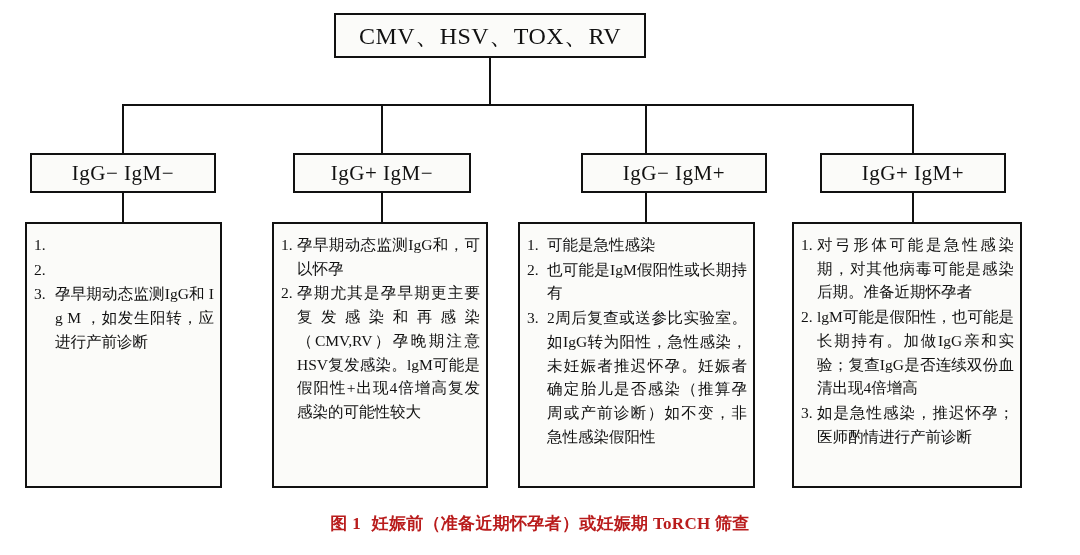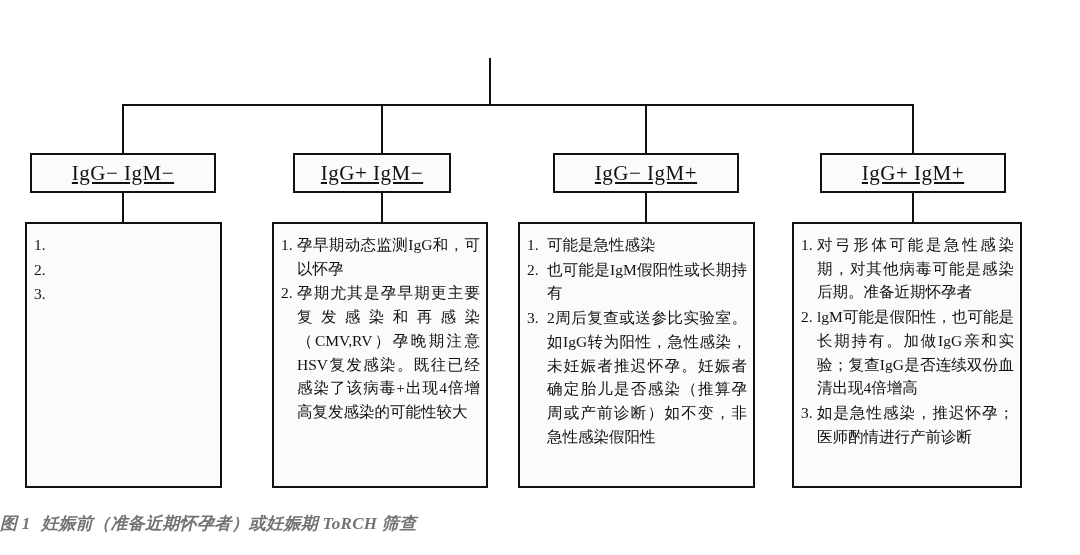--- a/index.html
+++ b/index.html
@@ -52,25 +52,24 @@
     height: 40px;
     top: 153px;
     display: flex;
     align-items: center;
     justify-content: center;
   }
   .header-box .header-label {
     font-size: 21px;
     white-space: nowrap;
     letter-spacing: 0.5px;
-    text-decoration: underline;
   }
   #header-box-0 { left: 30px;  width: 186px; }
-  #header-box-1 { left: 293px; width: 158px; }
-  #header-box-2 { left: 553px; width: 186px; justify-content: center; }
+  #header-box-1 { left: 293px; width: 178px; }
+  #header-box-2 { left: 581px; width: 186px; justify-content: center; }
   #header-box-3 { left: 820px; width: 186px; }
 
   
   .content-box {
     top: 222px;
     height: 266px;
     padding: 9px 6px 6px 7px;
     overflow: hidden;
   }
   #content-box-0 { left: 25px;  width: 197px; }
@@ -133,34 +132,36 @@
   #line-link-1 { left: 381px; top: 193px; height: 29px; }
   #line-link-2 { left: 645px; top: 193px; height: 29px; }
   #line-link-3 { left: 912px; top: 193px; height: 29px; }
 
   
   #caption {
     position: absolute;
     left: 0;
     top: 512px;
     width: 1080px;
-    text-align: left;
+    text-align: center;
     font-size: 17px;
     font-weight: bold;
     letter-spacing: 0.3px;
-    color: #737373;
-    font-style: italic;
+    color: #b91c1c;
   }
   #caption .caption-number { margin-right: 6px; }
 </style>
 </head>
 <body>
 
 <div id="figure">
 
+  <div class="box" id="root-box">
+    <span class="root-label">CMV、HSV、TOX、RV</span>
+  </div>
 
   <div class="line line-v" id="line-root-stem"></div>
   <div class="line line-h" id="line-bus"></div>
   <div class="line line-v" id="line-drop-0"></div>
   <div class="line line-v" id="line-drop-1"></div>
   <div class="line line-v" id="line-drop-2"></div>
   <div class="line line-v" id="line-drop-3"></div>
   <div class="line line-v" id="line-link-0"></div>
   <div class="line line-v" id="line-link-1"></div>
   <div class="line line-v" id="line-link-2"></div>
@@ -182,33 +183,34 @@
   <div class="box content-box" id="content-box-0">
     <ul class="item-list">
       <li class="item">
         <span class="item-marker">1.</span>
       </li>
       <li class="item">
         <span class="item-marker">2.</span>
       </li>
       <li class="item">
         <span class="item-marker">3.</span>
+        <span class="item-text">孕早期动态监测IgG和 I g M ，如发生阳转，应进行产前诊断</span>
       </li>
     </ul>
   </div>
 
   <div class="box content-box" id="content-box-1">
     <ul class="item-list">
       <li class="item">
         <span class="item-marker">1.</span>
         <span class="item-text">孕早期动态监测IgG和，可以怀孕</span>
       </li>
       <li class="item">
         <span class="item-marker">2.</span>
-        <span class="item-text">孕期尤其是孕早期更主要复发感染和再感染（CMV,RV）孕晚期注意HSV复发感染。既往已经感染了该病毒+出现4倍增高复发感染的可能性较大</span>
+        <span class="item-text">孕期尤其是孕早期更主要复发感染和再感染（CMV,RV）孕晚期注意HSV复发感染。lgM可能是假阳性+出现4倍增高复发感染的可能性较大</span>
       </li>
     </ul>
   </div>
 
   <div class="box content-box" id="content-box-2">
     <ul class="item-list">
       <li class="item">
         <span class="item-marker">1.</span>
         <span class="item-text">可能是急性感染</span>
       </li>

